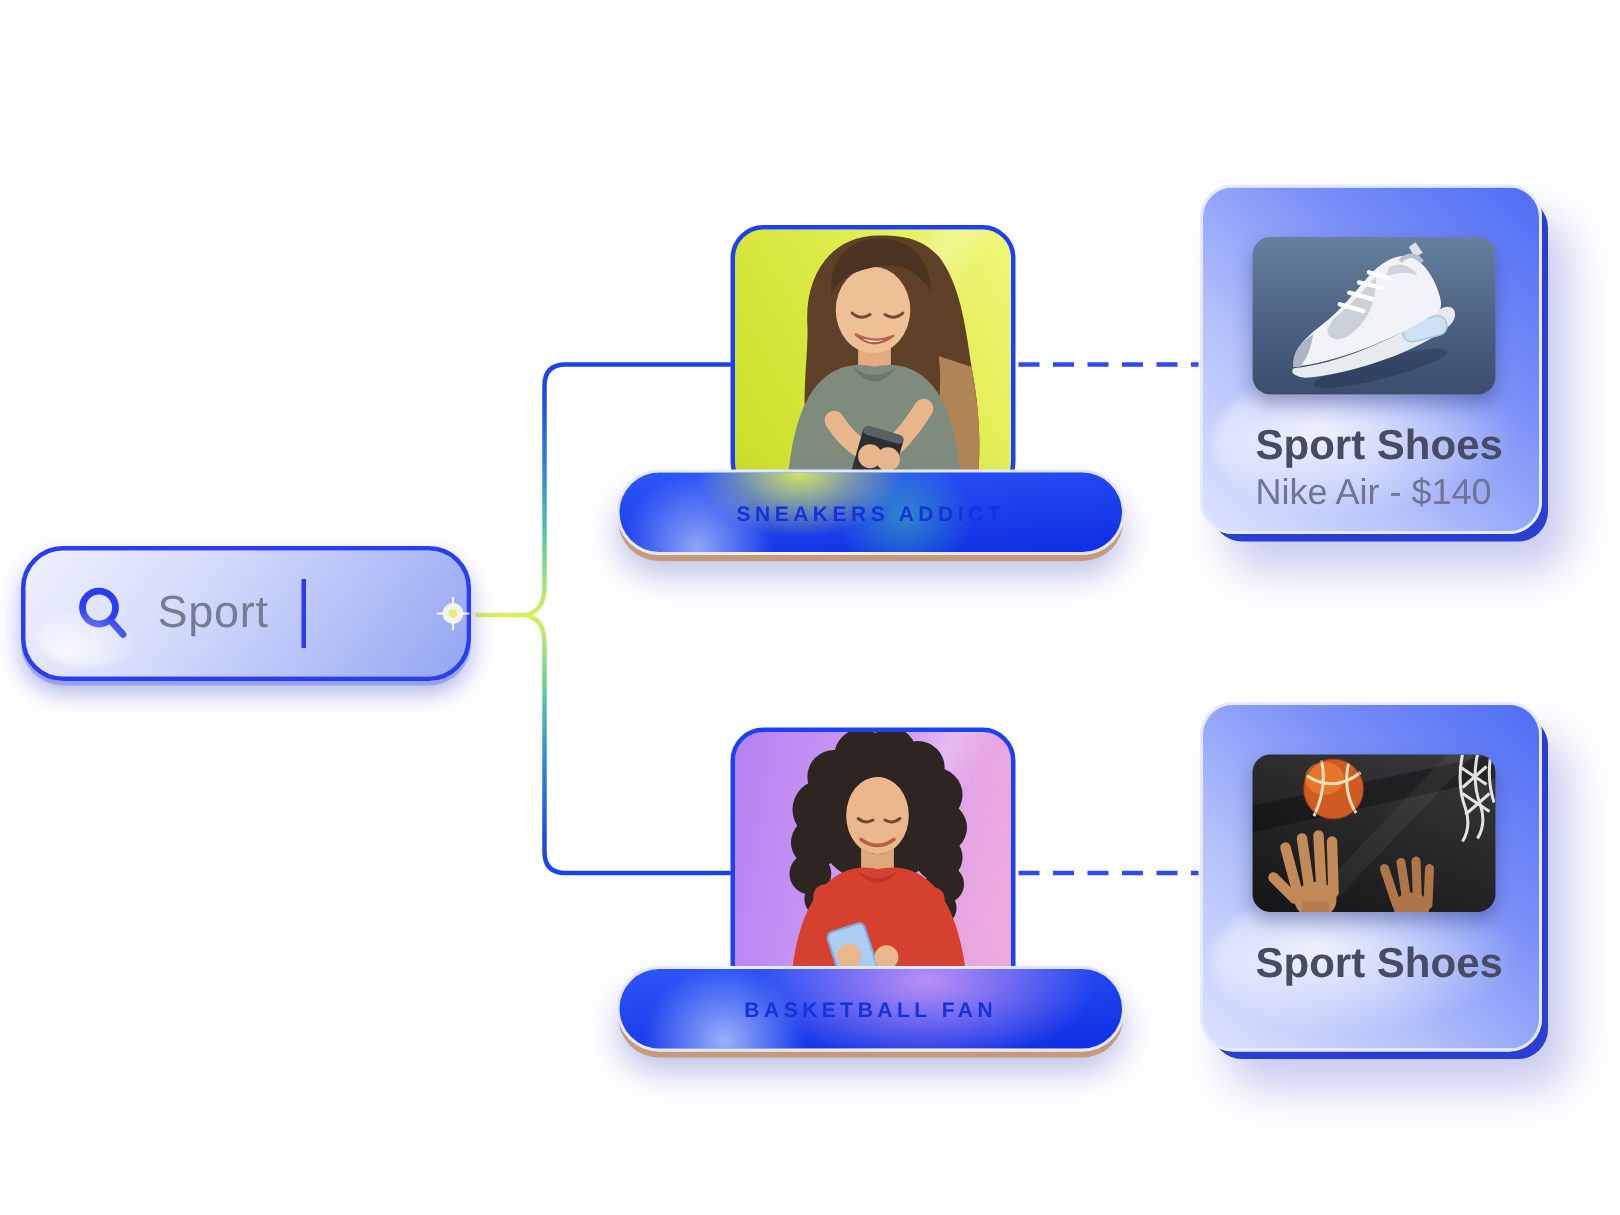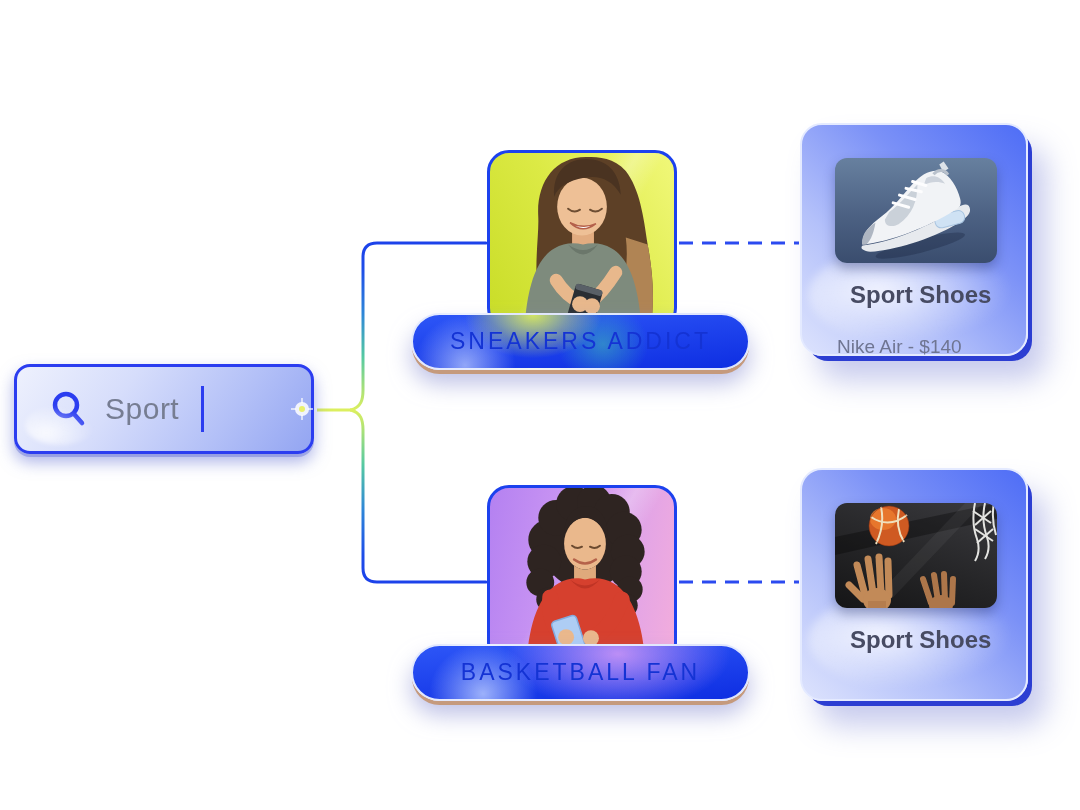--- a/index.html
+++ b/index.html
@@ -1,21 +1,21 @@
 <!DOCTYPE html>
 <html><head>
 <meta charset="utf-8">
 <style>
   html,body{margin:0;padding:0;background:#ffffff;}
   .stage{position:relative;width:1080px;height:810px;background:#ffffff;overflow:hidden;
          font-family:"Liberation Sans","DejaVu Sans",sans-serif;}
 
   
   .search-box{position:absolute;left:14px;top:364px;width:300px;height:90px;
-    border:3px solid #2b3df0;border-radius:16px;box-sizing:border-box;
+    border:3px solid #2b3df0;border-radius:28px;box-sizing:border-box;
     background:linear-gradient(125deg,#eef1fd 0%,#d6ddfb 35%,#b3c0f7 70%,#93a5f2 100%);
     box-shadow:0 8px 16px rgba(104,116,214,.55),0 3px 0 rgba(70,82,205,.35);
     display:flex;align-items:center;gap:16px;padding-left:32px;}
   .search-glow{position:absolute;left:8px;bottom:6px;width:70px;height:40px;border-radius:50%;
     background:radial-gradient(ellipse at 30% 70%,rgba(255,255,255,.8),rgba(255,255,255,0) 70%);
     filter:blur(2px);}
   .search-text{font-size:30px;color:#767d92;letter-spacing:.5px;}
   .caret{width:3px;height:46px;background:#2b3df0;margin-left:6px;animation:blink 1.2s steps(1) infinite;}
   @keyframes blink{50%{opacity:0}}
   .spark{position:absolute;right:-2px;top:50%;transform:translate(0,-50%);width:22px;height:22px;}
@@ -43,38 +43,38 @@
     background:
       radial-gradient(95px 60px at 120px 0%,rgba(219,236,92,.95),rgba(219,236,92,0) 72%),
       radial-gradient(60px 55px at 190px 55%,rgba(64,190,180,.55),rgba(64,190,180,0) 75%),
       radial-gradient(70px 70px at 52px 95%,rgba(158,178,250,.9),rgba(158,178,250,0) 72%),
       linear-gradient(175deg,#2d56f7 0%,#0e2ee2 100%);}
   .pill.basketball{top:644px;
     background:
       radial-gradient(150px 75px at 205px 15%,rgba(196,146,246,.95),rgba(196,146,246,0) 75%),
       radial-gradient(75px 70px at 70px 90%,rgba(163,183,252,.95),rgba(163,183,252,0) 72%),
       linear-gradient(175deg,#2d56f7 0%,#0e2ee2 100%);}
-  .pill-label{font-size:23px;font-weight:400;letter-spacing:3px;color:#1433d4;}
+  .pill-label{font-size:14px;font-weight:700;letter-spacing:3px;color:#1433d4;}
 
   
   .card{position:absolute;left:800px;width:228px;height:233px;border-radius:22px;box-sizing:border-box;
     border:2px solid #e4eaff;
     background:linear-gradient(225deg,#4e6df6 0%,#7b91f7 35%,#b4c1fa 68%,#dde3fd 100%);
     box-shadow:6px 7px 0 -2px #2c3ed2,18px 24px 30px rgba(128,138,216,.45);}
   .card.shoes{top:123px;}
   .card.match{top:468px;}
   .card .cloud{position:absolute;left:6px;top:120px;width:205px;height:100px;border-radius:50%;
     background:radial-gradient(ellipse at 35% 45%,rgba(255,255,255,.8),rgba(255,255,255,0) 70%);
     filter:blur(4px);}
   .media{position:absolute;left:33px;top:33px;width:162px;height:105px;border-radius:12px;overflow:hidden;
     box-shadow:0 6px 12px rgba(30,40,95,.35);}
   .media.shoe-bg{background:linear-gradient(180deg,#67809f 0%,#4c6183 55%,#3a4d6e 100%);}
   .media.ball-bg{background:linear-gradient(200deg,#3a3a3e 0%,#252527 55%,#151516 100%);}
-  .card-title{position:absolute;left:48px;top:156px;font-size:24px;font-weight:700;color:#474b63;}
-  .card-sub{position:absolute;left:35px;top:190px;font-size:19px;color:#6f7592;margin-top:21px;}
+  .card-title{position:absolute;left:35px;top:156px;font-size:28px;font-weight:700;color:#474b63;}
+  .card-sub{position:absolute;left:35px;top:190px;font-size:24px;color:#6f7592;}
 </style>
 </head>
 <body>
 
 <div class="stage">
 
   <svg class="wires" viewBox="0 0 1080 810">
     <defs>
       <linearGradient id="gradUp" gradientUnits="userSpaceOnUse" x1="363" y1="410" x2="363" y2="243">
         <stop offset="0" stop-color="#dcef5f"></stop>

